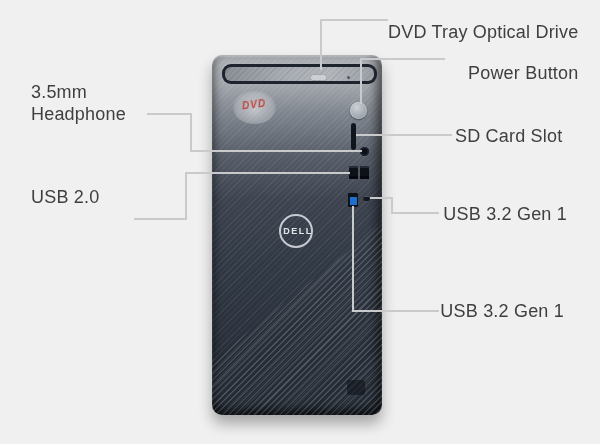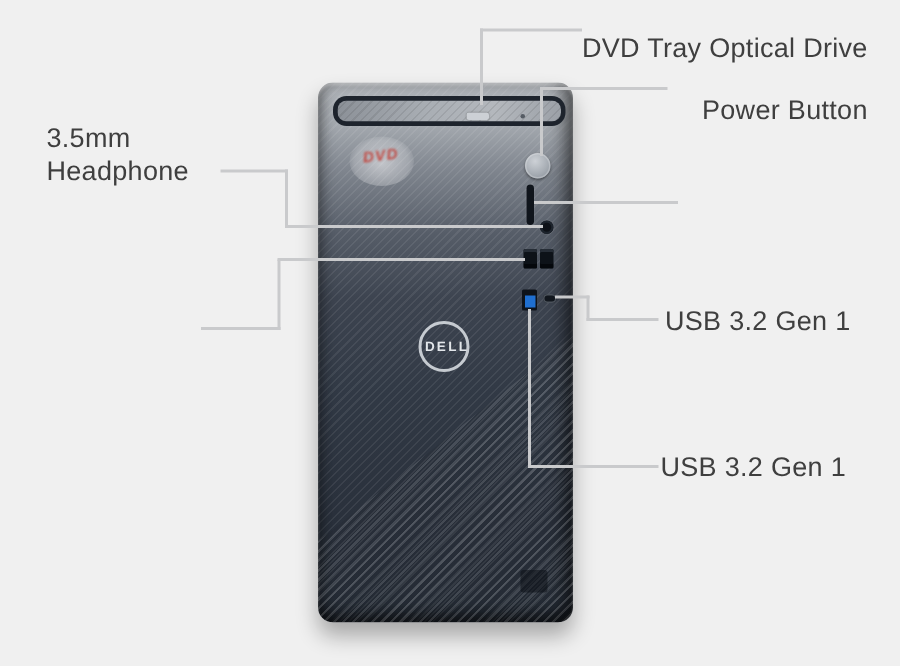--- a/index.html
+++ b/index.html
@@ -154,30 +154,32 @@
   <div id="usbc-h1" class="cl h"></div>
   <div id="usbc-v" class="cl v"></div>
   <div id="usbc-h2" class="cl h"></div>
   <div id="usba-v" class="cl v"></div>
   <div id="usba-h" class="cl h"></div>
 
   <div id="lbl-dvd" class="lbl">DVD Tray Optical Drive</div>
 
   <div id="lbl-power" class="lbl">Power Button</div>
 
+  <div id="lbl-sd" class="lbl">SD Card Slot</div>
 
   <div id="lbl-usbc" class="lbl">
     <div>USB 3.2 Gen 1</div>
   </div>
 
   <div id="lbl-usba" class="lbl">
     <div>USB 3.2 Gen 1</div>
   </div>
 
   <div id="lbl-jack" class="lbl">
     <div>3.5mm</div>
     <div>Headphone</div>
   </div>
 
   <div id="lbl-usb2" class="lbl">
+    <div>USB 2.0</div>
   </div>
 
 </div>
 
 </body></html>

